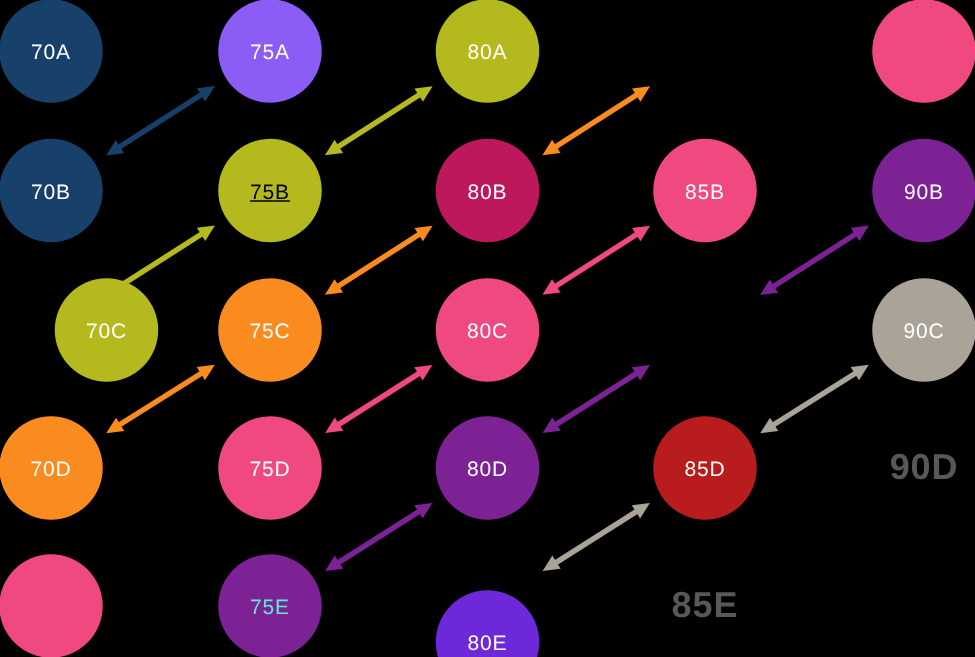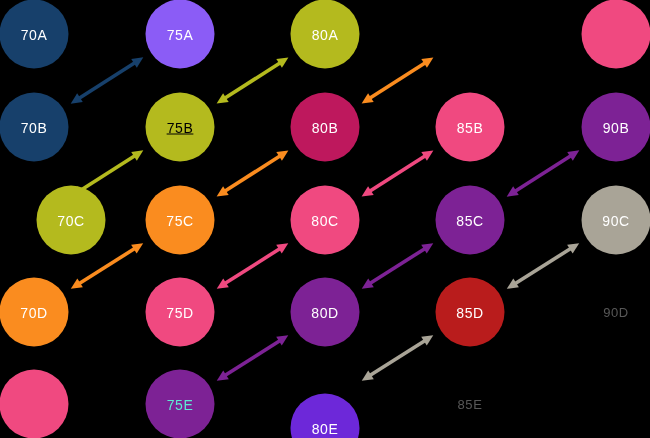--- a/index.html
+++ b/index.html
@@ -38,22 +38,22 @@
     letter-spacing: 0.6px;
   }
   .node-text {
     position: absolute;
     transform: translate(-50%, -50%);
     display: flex;
     align-items: center;
     justify-content: center;
   }
   .node-text .node-label {
-    font-size: 13px;
-    font-weight: 400;
+    font-size: 24px;
+    font-weight: 700;
     letter-spacing: 0.6px;
   }
 </style>
 </head>
 <body>
 
 <div class="stage" style="background: rgb(0, 0, 0);">
   <svg class="arrows" width="650" height="438" viewBox="0 0 650 438">
       <g>
         <line x1="136.81671507655332" y1="61.50716094438726" x2="77.18328492344666" y2="99.49283905561275" stroke="#17406b" stroke-width="3.6"></line>
@@ -151,23 +151,20 @@
     </div>
     <div class="node-circle" style="left: 24px; top: 220px; background: rgb(180, 186, 30); margin-left: 47px;">
       <span class="node-label" style="color: rgb(255, 255, 255);">70C</span>
     </div>
     <div class="node-circle" style="left: 180px; top: 220px; background: rgb(250, 140, 31);">
       <span class="node-label" style="color: rgb(255, 255, 255);">75C</span>
     </div>
     <div class="node-circle" style="left: 325px; top: 220px; background: rgb(240, 73, 128);">
       <span class="node-label" style="color: rgb(255, 255, 255);">80C</span>
     </div>
-    <div class="node-circle" style="left: 470px; top: 220px; background: rgb(125, 34, 149);">
-      <span class="node-label" style="color: rgb(255, 255, 255);">85C</span>
-    </div>
     <div class="node-circle" style="left: 616px; top: 220px; background: rgb(169, 164, 151);">
       <span class="node-label" style="color: rgb(255, 255, 255);">90C</span>
     </div>
     <div class="node-circle" style="left: 34px; top: 312px; background: rgb(250, 140, 31);">
       <span class="node-label" style="color: rgb(255, 255, 255);">70D</span>
     </div>
     <div class="node-circle" style="left: 180px; top: 312px; background: rgb(240, 73, 128);">
       <span class="node-label" style="color: rgb(255, 255, 255); text-align: center;">75D</span>
     </div>
     <div class="node-circle" style="left: 325px; top: 312px; background: rgb(125, 34, 149);">

